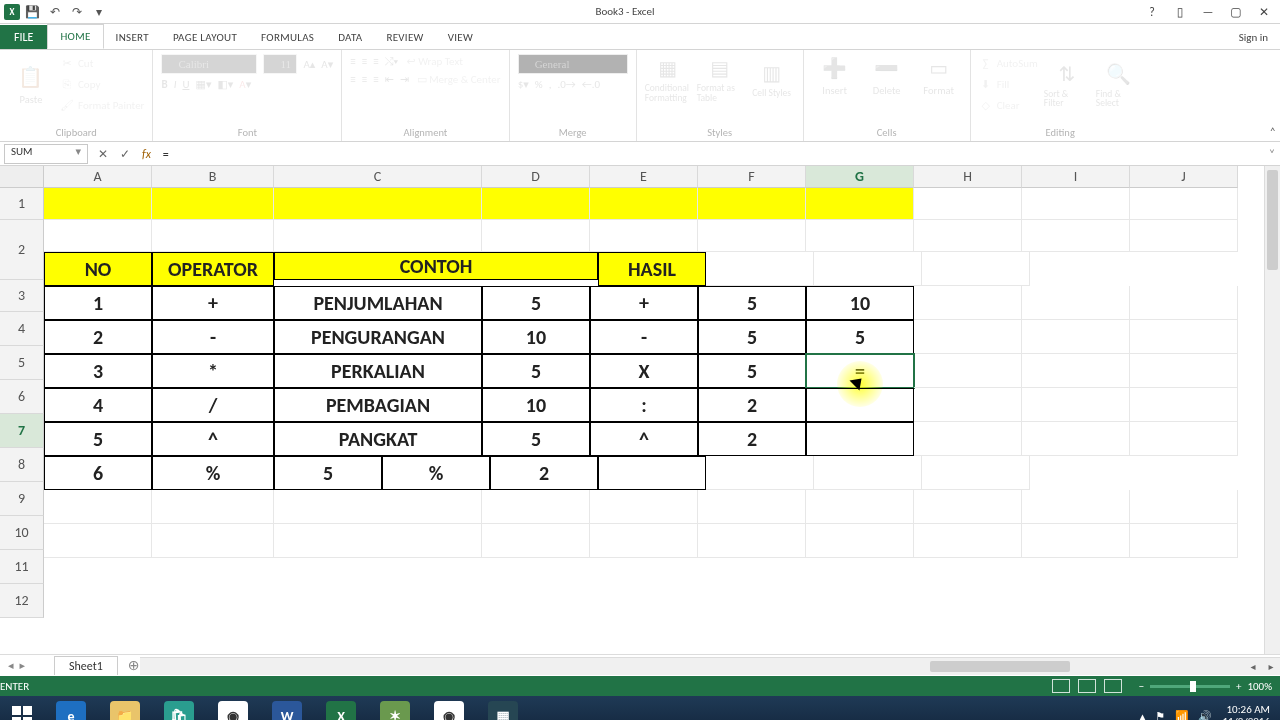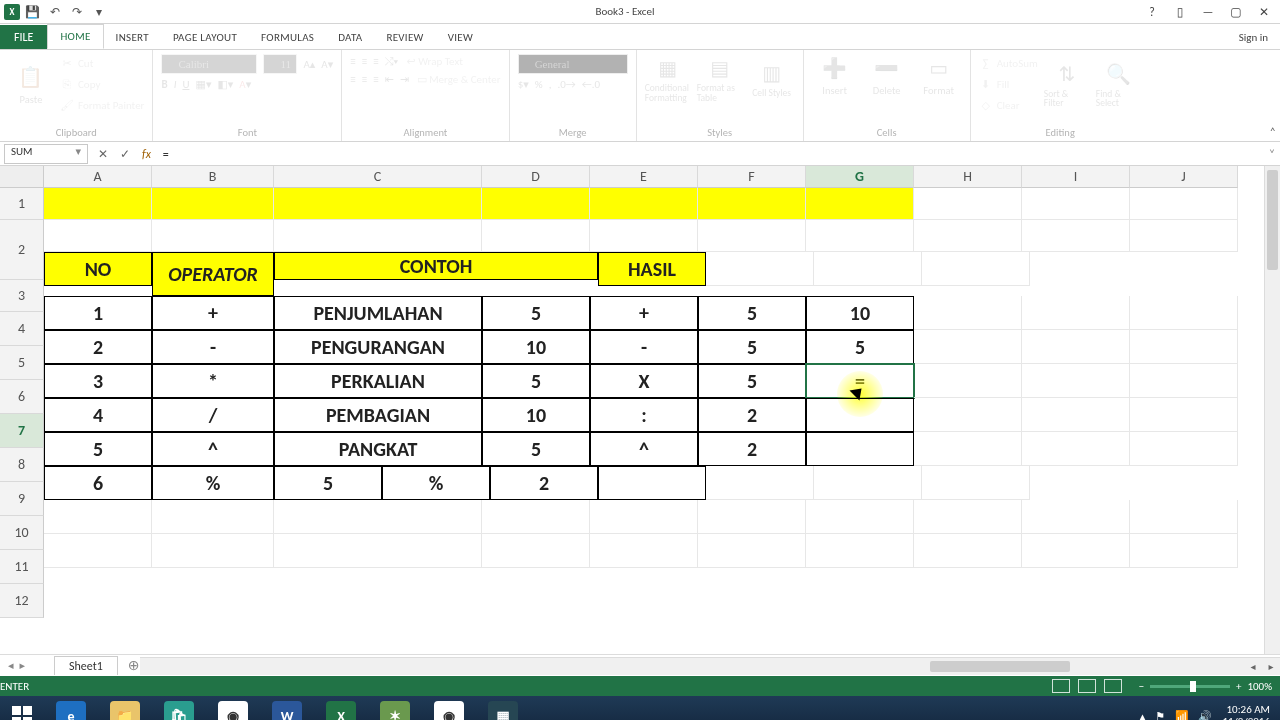--- a/index.html
+++ b/index.html
@@ -344,21 +344,21 @@
         <div class="cell " style="width: 108px; height: 32px;"></div>
         <div class="cell " style="width: 108px; height: 32px;"></div>
         <div class="cell " style="width: 108px; height: 32px;"></div>
         <div class="cell " style="width: 108px; height: 32px;"></div>
         <div class="cell " style="width: 108px; height: 32px;"></div>
         <div class="cell " style="width: 108px; height: 32px;"></div>
         <div class="cell " style="width: 108px; height: 32px;"></div>
       </div>
       <div class="row">
         <div class="cell yellow bold bord" style="width: 108px; height: 34px;">NO</div>
-        <div class="cell yellow bold bord" style="width: 122px; height: 44px; font-style: italic;">OPERATOR</div>
+        <div class="cell yellow bold bord" style="width: 122px; height: 34px;">OPERATOR</div>
         <div class="cell yellow bold bord" style="width: 324px; height: 28px;">CONTOH</div>
         <div class="cell yellow bold bord" style="width: 108px; height: 34px;">HASIL</div>
         <div class="cell " style="width: 108px; height: 34px;"></div>
         <div class="cell " style="width: 108px; height: 34px;"></div>
         <div class="cell " style="width: 108px; height: 34px;"></div>
       </div>
       <div class="row">
         <div class="cell bold bord" style="width: 108px; height: 34px;">1</div>
         <div class="cell bold bord" style="width: 122px; height: 34px;">+</div>
         <div class="cell bold bord" style="width: 208px; height: 34px;">PENJUMLAHAN</div>

